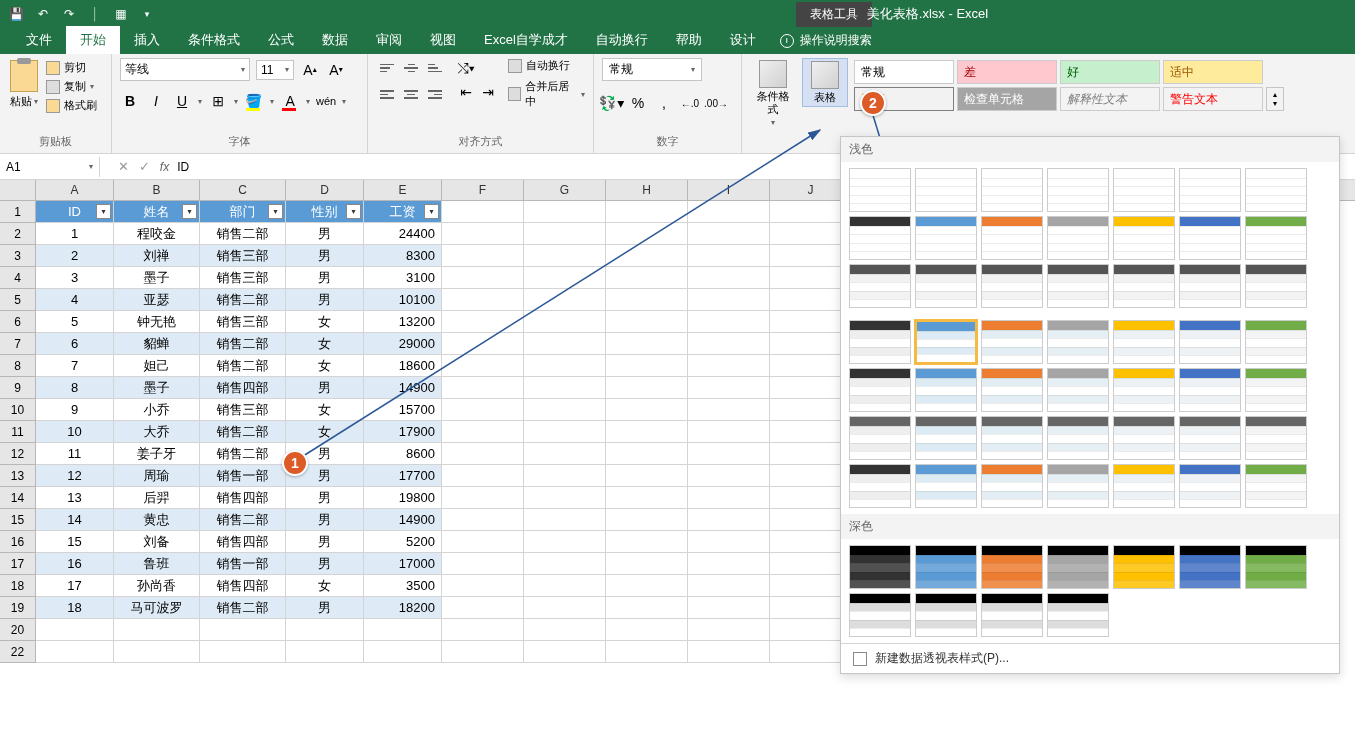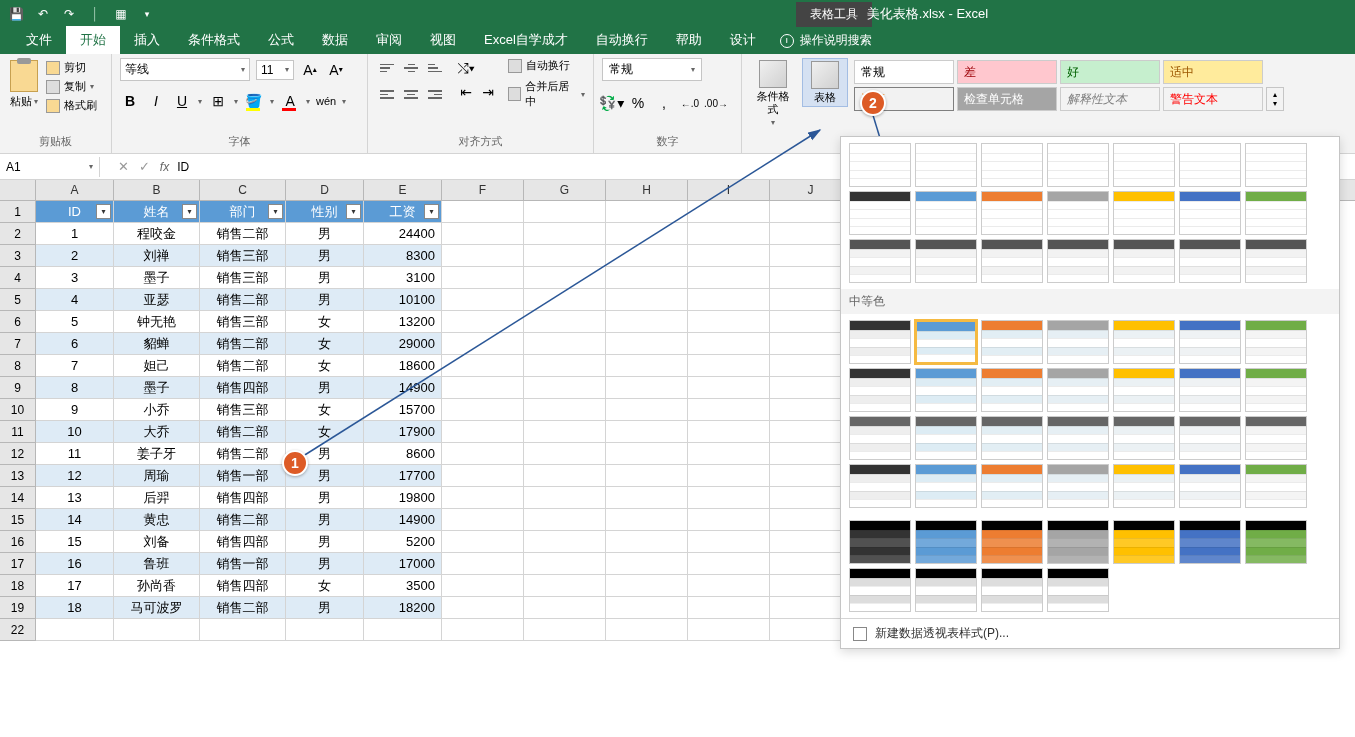--- a/index.html
+++ b/index.html
@@ -575,20 +575,33 @@
     <div class="cell c-center col-w-c band">销售二部</div>
     <div class="cell c-center col-w-d band">男</div>
     <div class="cell c-right col-w-e band">18200</div>
           <div class="cell col-w-fg"></div>
           <div class="cell col-w-fg"></div>
           <div class="cell col-w-fg"></div>
           <div class="cell col-w-fg"></div>
           <div class="cell col-w-fg"></div>
         </div>
         <div class="row">
+          <div class="row-h">20</div>
+          <div class="cell col-w-a"></div>
+     <div class="cell col-w-b"></div>
+     <div class="cell col-w-c"></div>
+     <div class="cell col-w-d"></div>
+     <div class="cell col-w-e"></div>
+          <div class="cell col-w-fg"></div>
+          <div class="cell col-w-fg"></div>
+          <div class="cell col-w-fg"></div>
+          <div class="cell col-w-fg"></div>
+          <div class="cell col-w-fg"></div>
+        </div>
+        <div class="row">
           <div class="row-h">22</div>
           <div class="cell col-w-a"></div>
      <div class="cell col-w-b"></div>
      <div class="cell col-w-c"></div>
      <div class="cell col-w-d"></div>
      <div class="cell col-w-e"></div>
           <div class="cell col-w-fg"></div>
           <div class="cell col-w-fg"></div>
           <div class="cell col-w-fg"></div>
           <div class="cell col-w-fg"></div>
@@ -606,20 +619,21 @@
   <defs>
       <marker id="ah" markerWidth="10" markerHeight="10" refX="8" refY="3" orient="auto">
         <path d="M0,0 L0,6 L9,3 z" fill="#2b5797"></path>
       </marker>
     </defs>
   <line x1="300" y1="458" x2="820" y2="130" stroke="#2b5797" stroke-width="1.5" marker-end="url(#ah)"></line>
   <line x1="872" y1="112" x2="948" y2="360" stroke="#2b5797" stroke-width="1.5" marker-end="url(#ah)"></line>
 </svg>
 
 <div class="gallery-panel">
+  <div class="gallery-section-h">浅色</div>
   <div class="gallery-grid" id="g-light">
       <div class="style-thumb">
     <div class="th-head" style="background:#fff"></div>
     <div class="th-row" style="background:#fff"></div>
     <div class="th-row" style="background:#fff"></div>
     <div class="th-row" style="background:#fff"></div>
     <div class="th-row" style="background:#fff"></div>
   </div>
       <div class="style-thumb">
     <div class="th-head" style="background:#fff"></div>
@@ -755,21 +769,20 @@
     <div class="th-row" style="background:#fff"></div>
   </div>
       <div class="style-thumb">
     <div class="th-head" style="background:#555"></div>
     <div class="th-row" style="background:#f2f2f2"></div>
     <div class="th-row" style="background:#fff"></div>
     <div class="th-row" style="background:#f2f2f2"></div>
     <div class="th-row" style="background:#fff"></div>
   </div>
     </div>
-  <div class="gallery-section-h">中等色</div>
   <div class="gallery-grid" id="g-med">
       <div class="style-thumb">
     <div class="th-head" style="background:#333333"></div>
     <div class="th-row" style="background:#eee"></div>
     <div class="th-row" style="background:#fff"></div>
     <div class="th-row" style="background:#eee"></div>
     <div class="th-row" style="background:#fff"></div>
   </div>
       <div class="style-thumb selected">
     <div class="th-head" style="background:#5b9bd5"></div>
@@ -954,20 +967,21 @@
     <div class="th-row" style="background:#fff"></div>
   </div>
       <div class="style-thumb">
     <div class="th-head" style="background:#70ad47"></div>
     <div class="th-row" style="background:rgba(180,180,180,0.15)"></div>
     <div class="th-row" style="background:#fff"></div>
     <div class="th-row" style="background:rgba(180,180,180,0.15)"></div>
     <div class="th-row" style="background:#fff"></div>
   </div>
     </div>
+  <div class="gallery-section-h">深色</div>
   <div class="gallery-grid" id="g-dark">
       <div class="style-thumb">
     <div class="th-head" style="background:#000"></div>
     <div class="th-row" style="background:#333333"></div>
     <div class="th-row" style="background:#333333;opacity:0.85"></div>
     <div class="th-row" style="background:#333333"></div>
     <div class="th-row" style="background:#333333;opacity:0.85"></div>
   </div>
       <div class="style-thumb">
     <div class="th-head" style="background:#000"></div>

